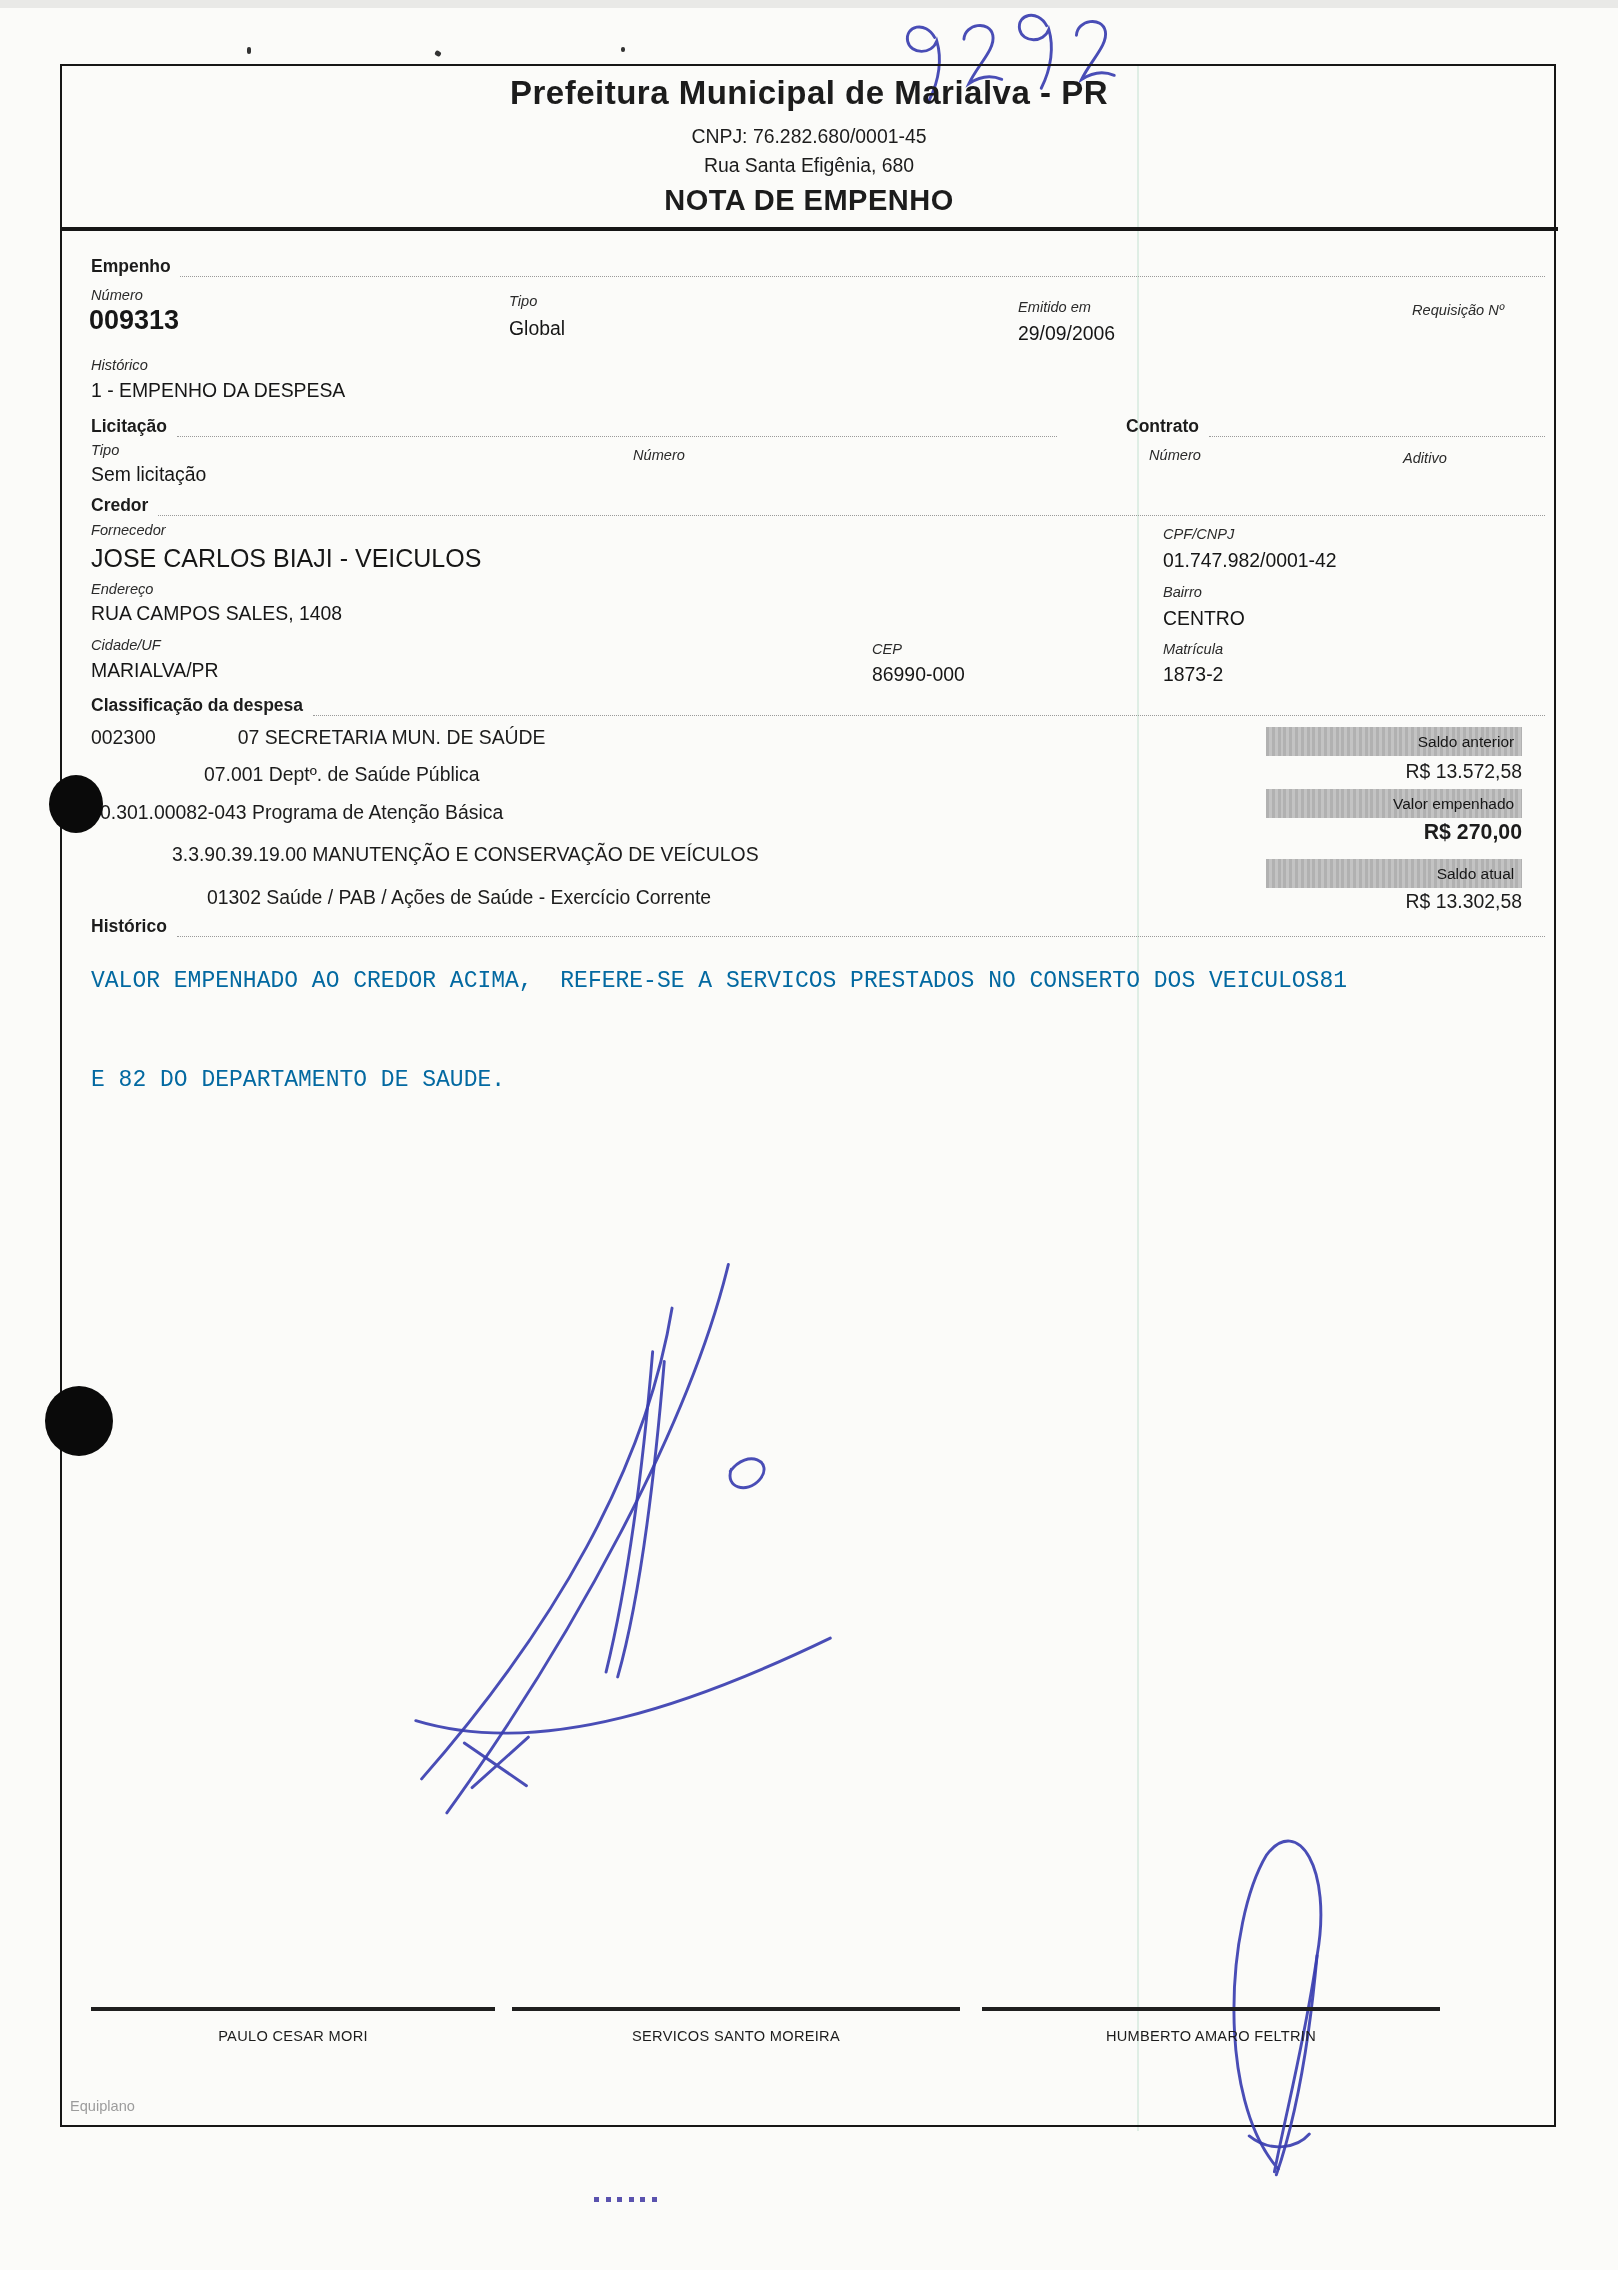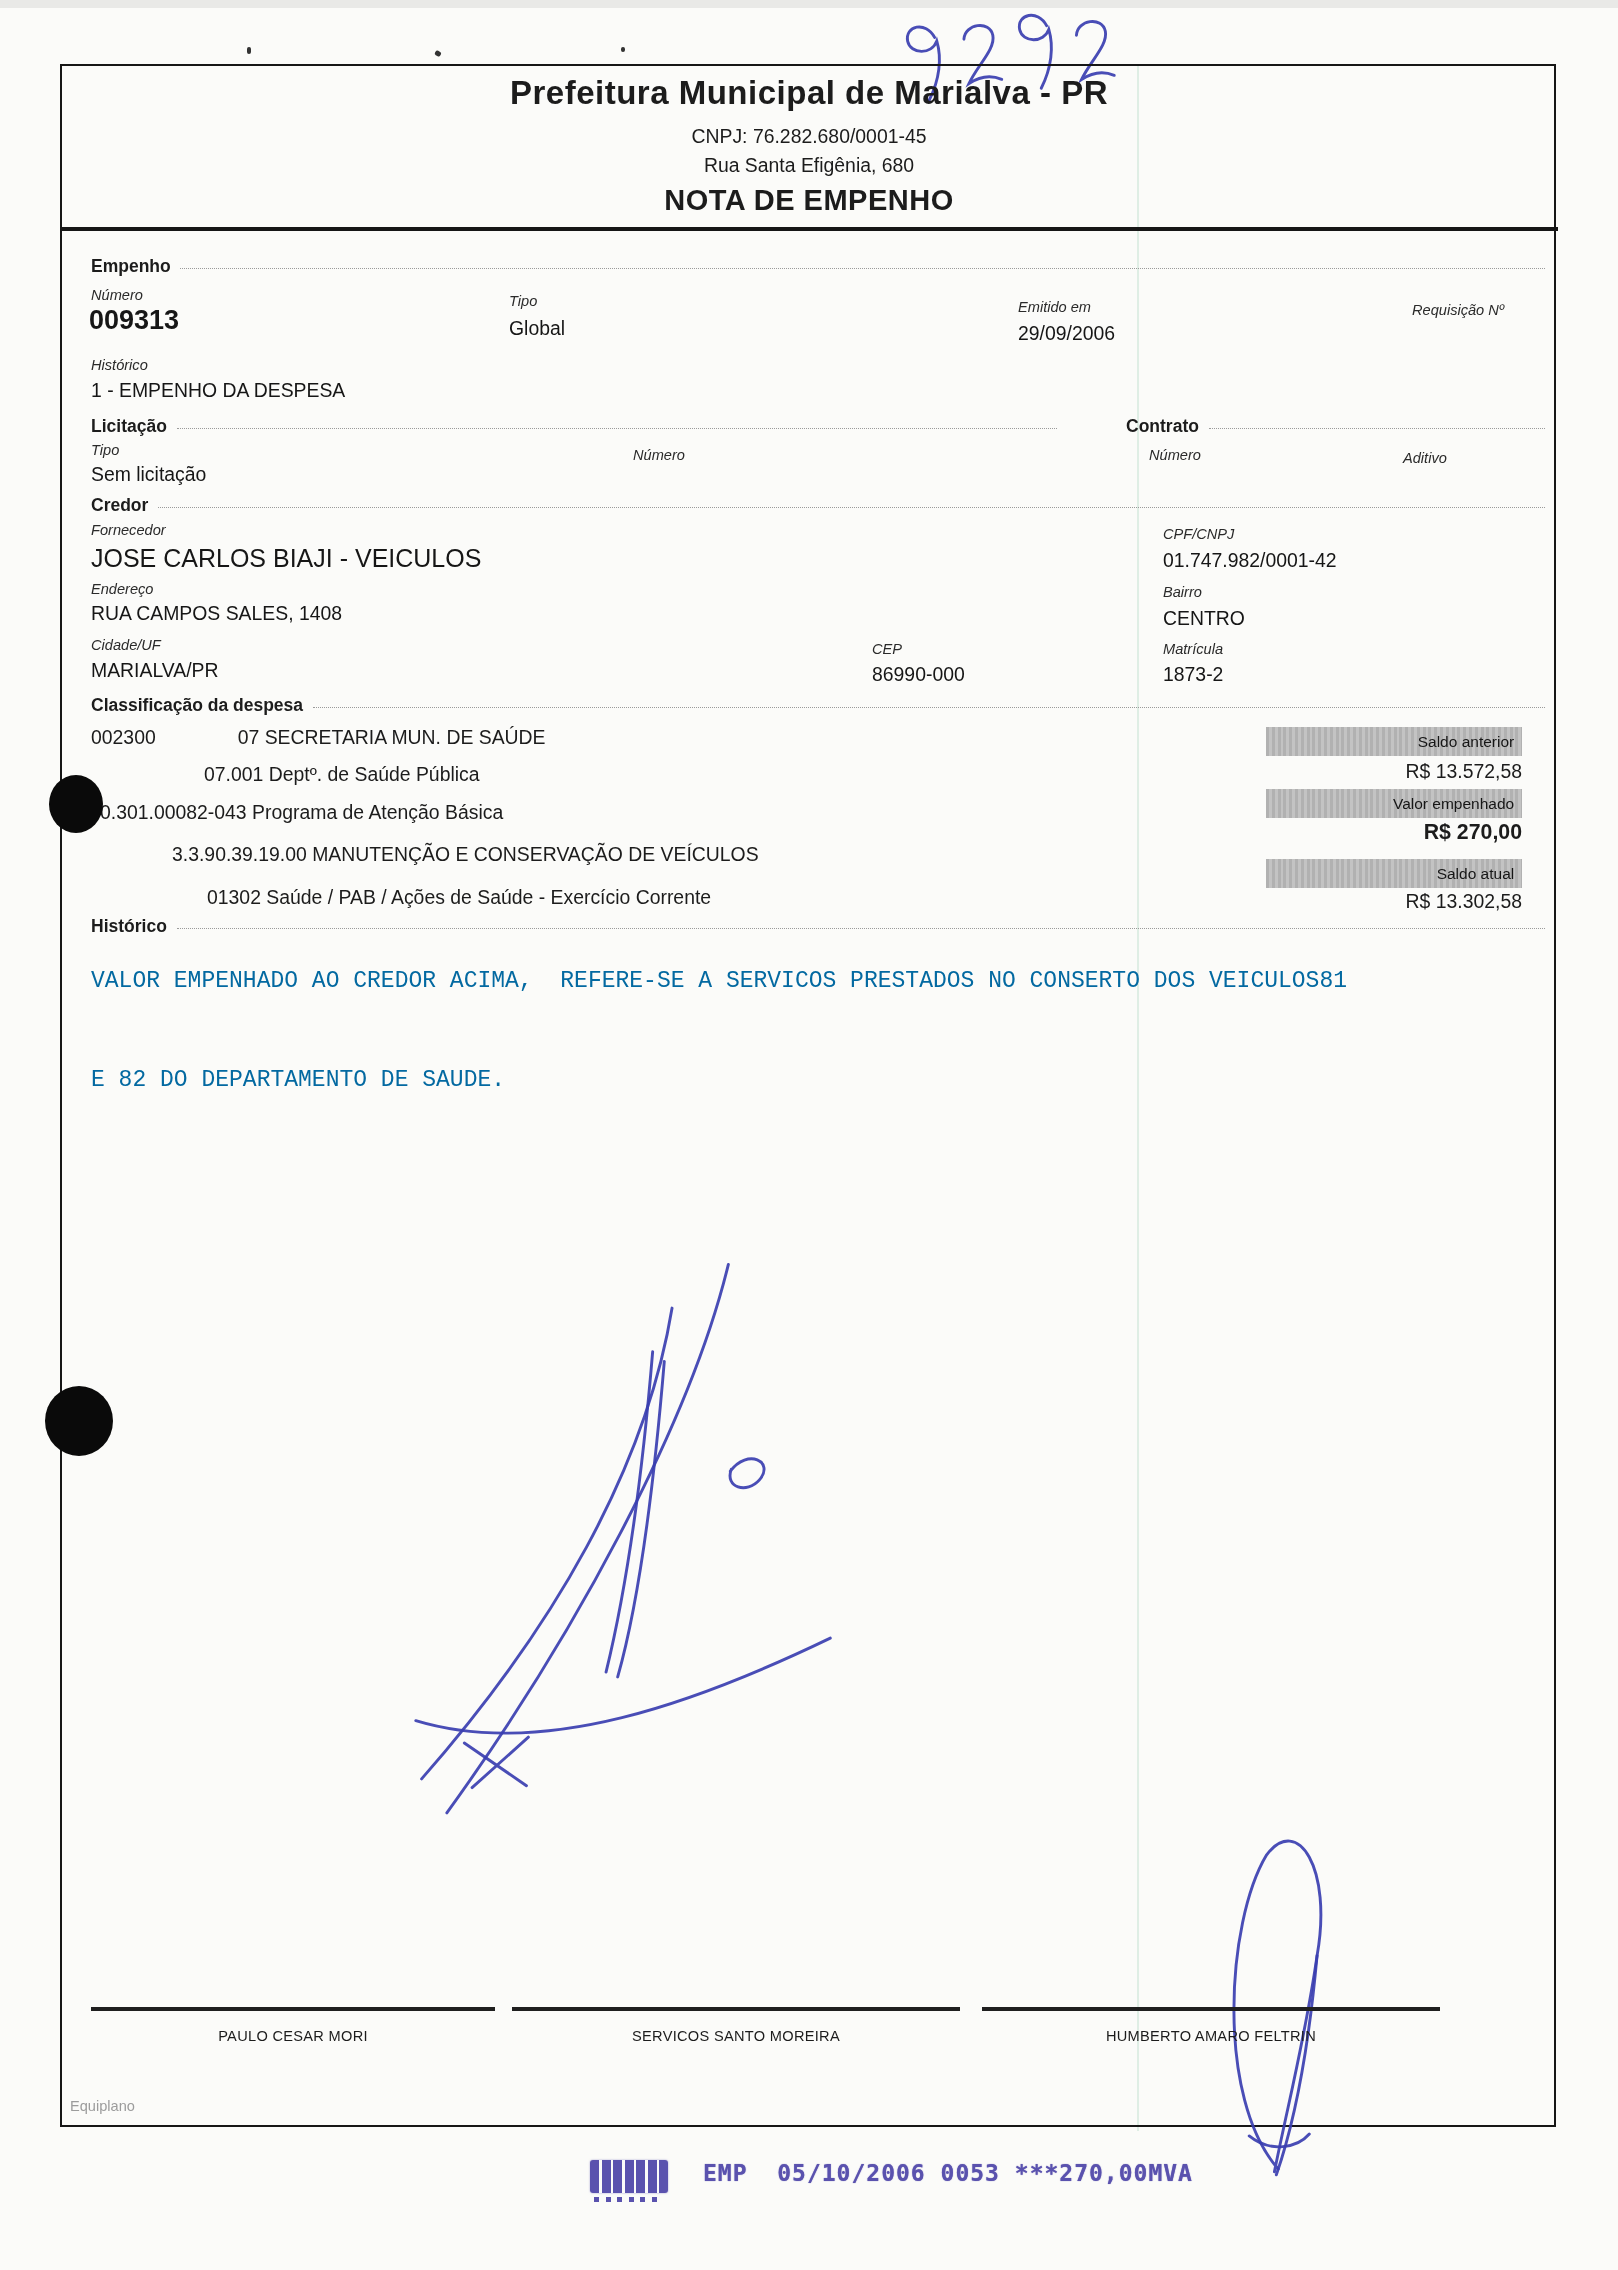--- a/index.html
+++ b/index.html
@@ -14,21 +14,21 @@
   .bottom-smudge{position:absolute;left:543px;top:2263px;width:1067px;height:3.9px;background:rgba(45,45,45,.55);}
   
   .frame{position:absolute;left:60px;top:56px;width:1492px;height:2059px;border:2.9px solid #161616;}
   .hdr-center{position:absolute;left:60px;width:1498px;text-align:center;}
   .org{top:66px;font-size:33px;font-weight:bold;letter-spacing:0.5px;}
   .cnpj{top:117px;font-size:19.4px;}
   .addr{top:146px;font-size:19.4px;}
   .doctitle{top:176px;font-size:29px;font-weight:bold;letter-spacing:0.5px;}
   .hdr-divider{position:absolute;left:60px;top:219px;width:1498px;height:3.9px;background:#161616;}
   
-  .sect{position:absolute;display:flex;align-items:center;}
+  .sect{position:absolute;display:flex;align-items:flex-end;}
   .sect .lbl{font-size:17.5px;font-weight:bold;white-space:nowrap;}
   .sect .dash{flex:1;border-top:1.9px dotted #9a9a9a;margin-left:9.7px;margin-top:3.9px;}
   
   .flabel{position:absolute;font-size:14.6px;font-style:italic;color:#2a2a2a;white-space:nowrap;}
   .fvalue{position:absolute;font-size:19.4px;color:#161616;white-space:nowrap;}
   .big{font-size:27px;font-weight:bold;}
   .bold21{font-size:25px;font-weight:normal;}
   
   .cls-row{position:absolute;font-size:19.4px;white-space:nowrap;}
   .cls-code{margin-right:82px;}
@@ -183,20 +183,16 @@
 
   <div class="sig-line" style="left:91px;width:404px;"></div>
   <div class="sig-line" style="left:512px;width:448px;"></div>
   <div class="sig-line" style="left:982px;width:458px;"></div>
   <div class="sig-name" style="left:91px;width:404px;">PAULO CESAR MORI</div>
   <div class="sig-name" style="left:512px;width:448px;">SERVICOS SANTO MOREIRA</div>
   <div class="sig-name" style="left:982px;width:458px;">HUMBERTO AMARO FELTRIN</div>
 
   <div class="brand">Equiplano</div>
 
-  <div class="stamp">
-    <div class="stamp-logo"></div>
-    <div class="stamp-text">EMP  05/10/2006 0053 ***270,00MVA</div>
-  </div>
   <div class="stamp-dots"></div>
 
 </div>
 
 
 </body></html>

